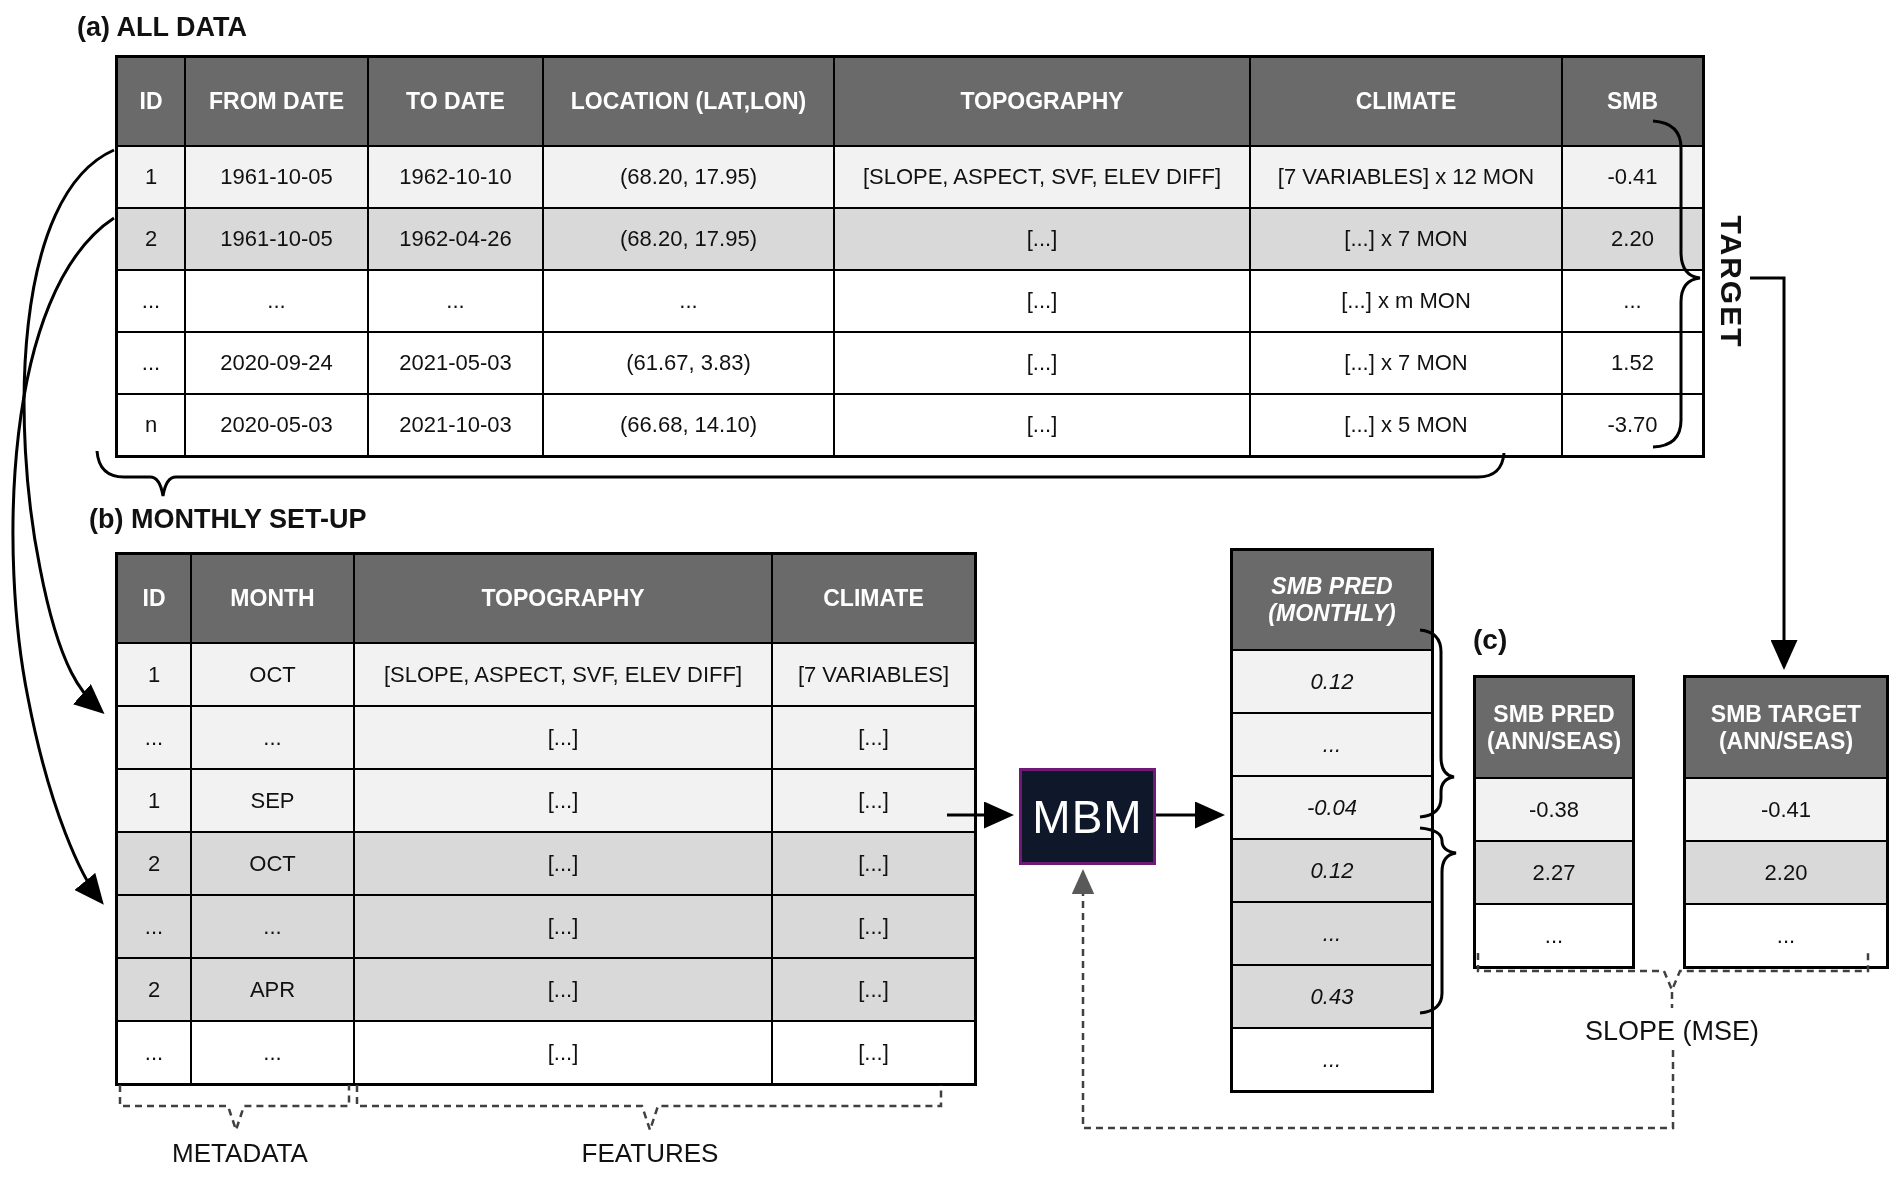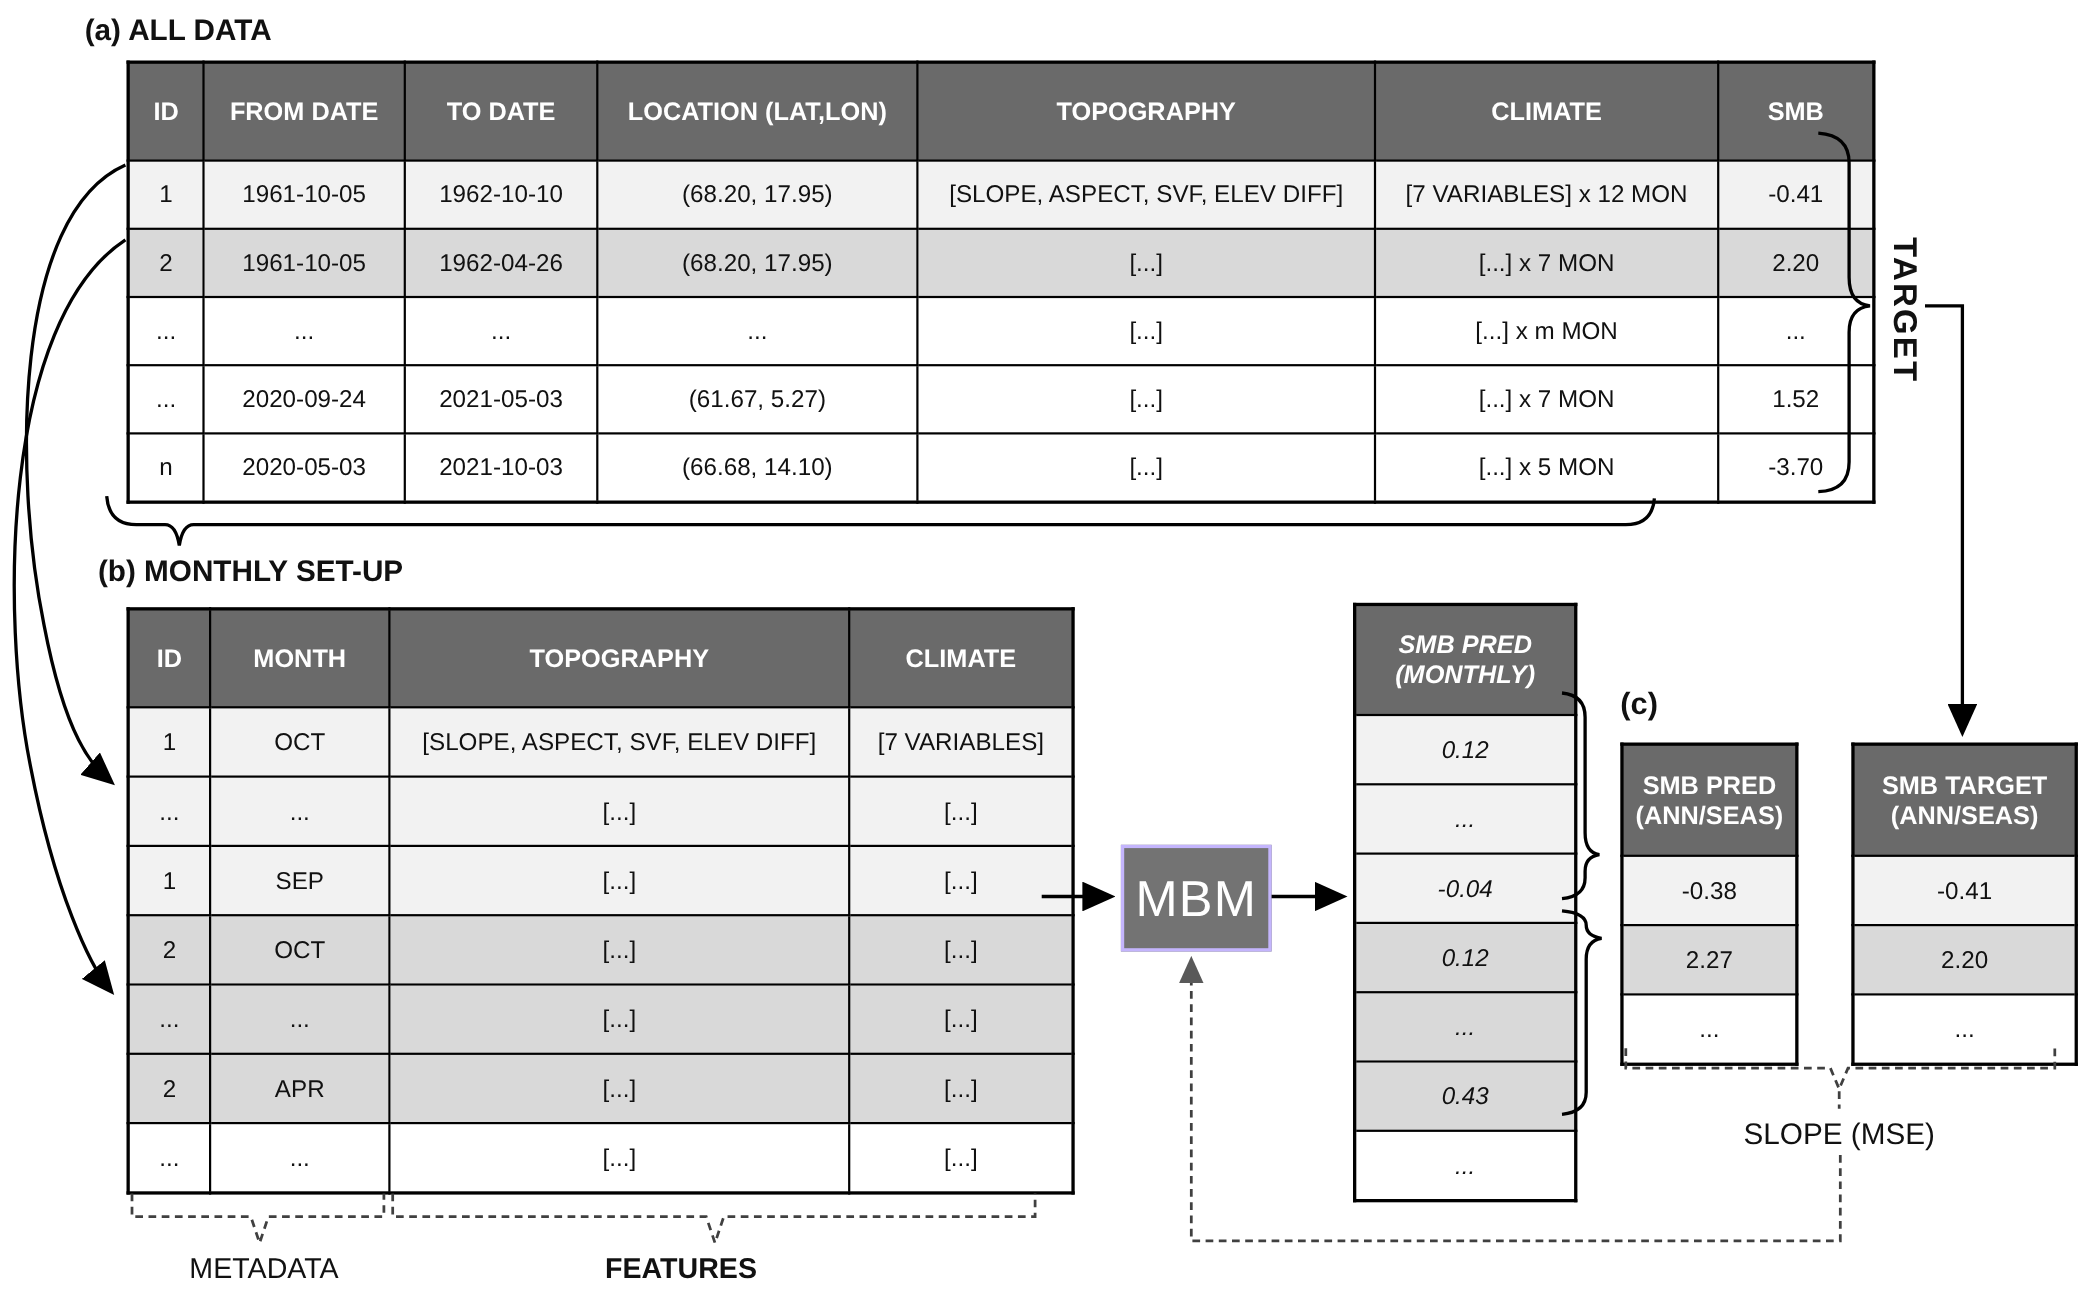--- a/index.html
+++ b/index.html
@@ -54,34 +54,34 @@
   #stack-monthly td{height:61px;}
   #stack-pred{width:162px;}
   #stack-pred th{height:71px;}
   #stack-pred td{height:61px;}
   #stack-target{width:206px;}
   #stack-target th{height:71px;}
   #stack-target td{height:61px;}
   
   #mbm-box{
     left:1019px;top:768px;width:131px;height:91px;
-    background:#737373;border:3px solid #c4b5fd;
+    background:#0f172a;border:3px solid #701a75;
     display:flex;align-items:center;justify-content:center;
     color:#fff;font-size:46px;letter-spacing:1px;
   }
   
   #target-label{
     left:1748px;top:212px;width:140px;height:42px;
     transform:rotate(90deg);transform-origin:top left;
     font-size:30px;font-weight:bold;letter-spacing:2px;
     text-align:center;white-space:nowrap;
   }
   #loss-label{left:1572px;top:1016px;width:200px;text-align:center;font-size:27px;}
   #metadata-label{left:140px;top:1138px;width:200px;text-align:center;font-size:26px;}
-  #features-label{left:550px;top:1138px;width:200px;font-size:26px;font-weight:bold;}
+  #features-label{left:550px;top:1138px;width:200px;text-align:center;font-size:26px;}
   #label-c{left:1473px;top:624px;font-size:28px;font-weight:bold;}
   #title-a{left:77px;top:12px;}
   #title-b{left:89px;top:504px;}
   svg#overlay{left:0;top:0;pointer-events:none;}
 </style>
 </head>
 <body>
 
 <div id="canvas">
 
@@ -126,21 +126,21 @@
           <td>...</td>
           <td>...</td>
           <td>[...]</td>
           <td>[...] x m MON</td>
           <td>...</td>
         </tr>
         <tr class="shade-white">
           <td>...</td>
           <td>2020-09-24</td>
           <td>2021-05-03</td>
-          <td>(61.67, 5.27)</td>
+          <td>(61.67, 3.83)</td>
           <td>[...]</td>
           <td>[...] x 7 MON</td>
           <td>1.52</td>
         </tr>
         <tr class="shade-white">
           <td>n</td>
           <td>2020-05-03</td>
           <td>2021-10-03</td>
           <td>(66.68, 14.10)</td>
           <td>[...]</td>

